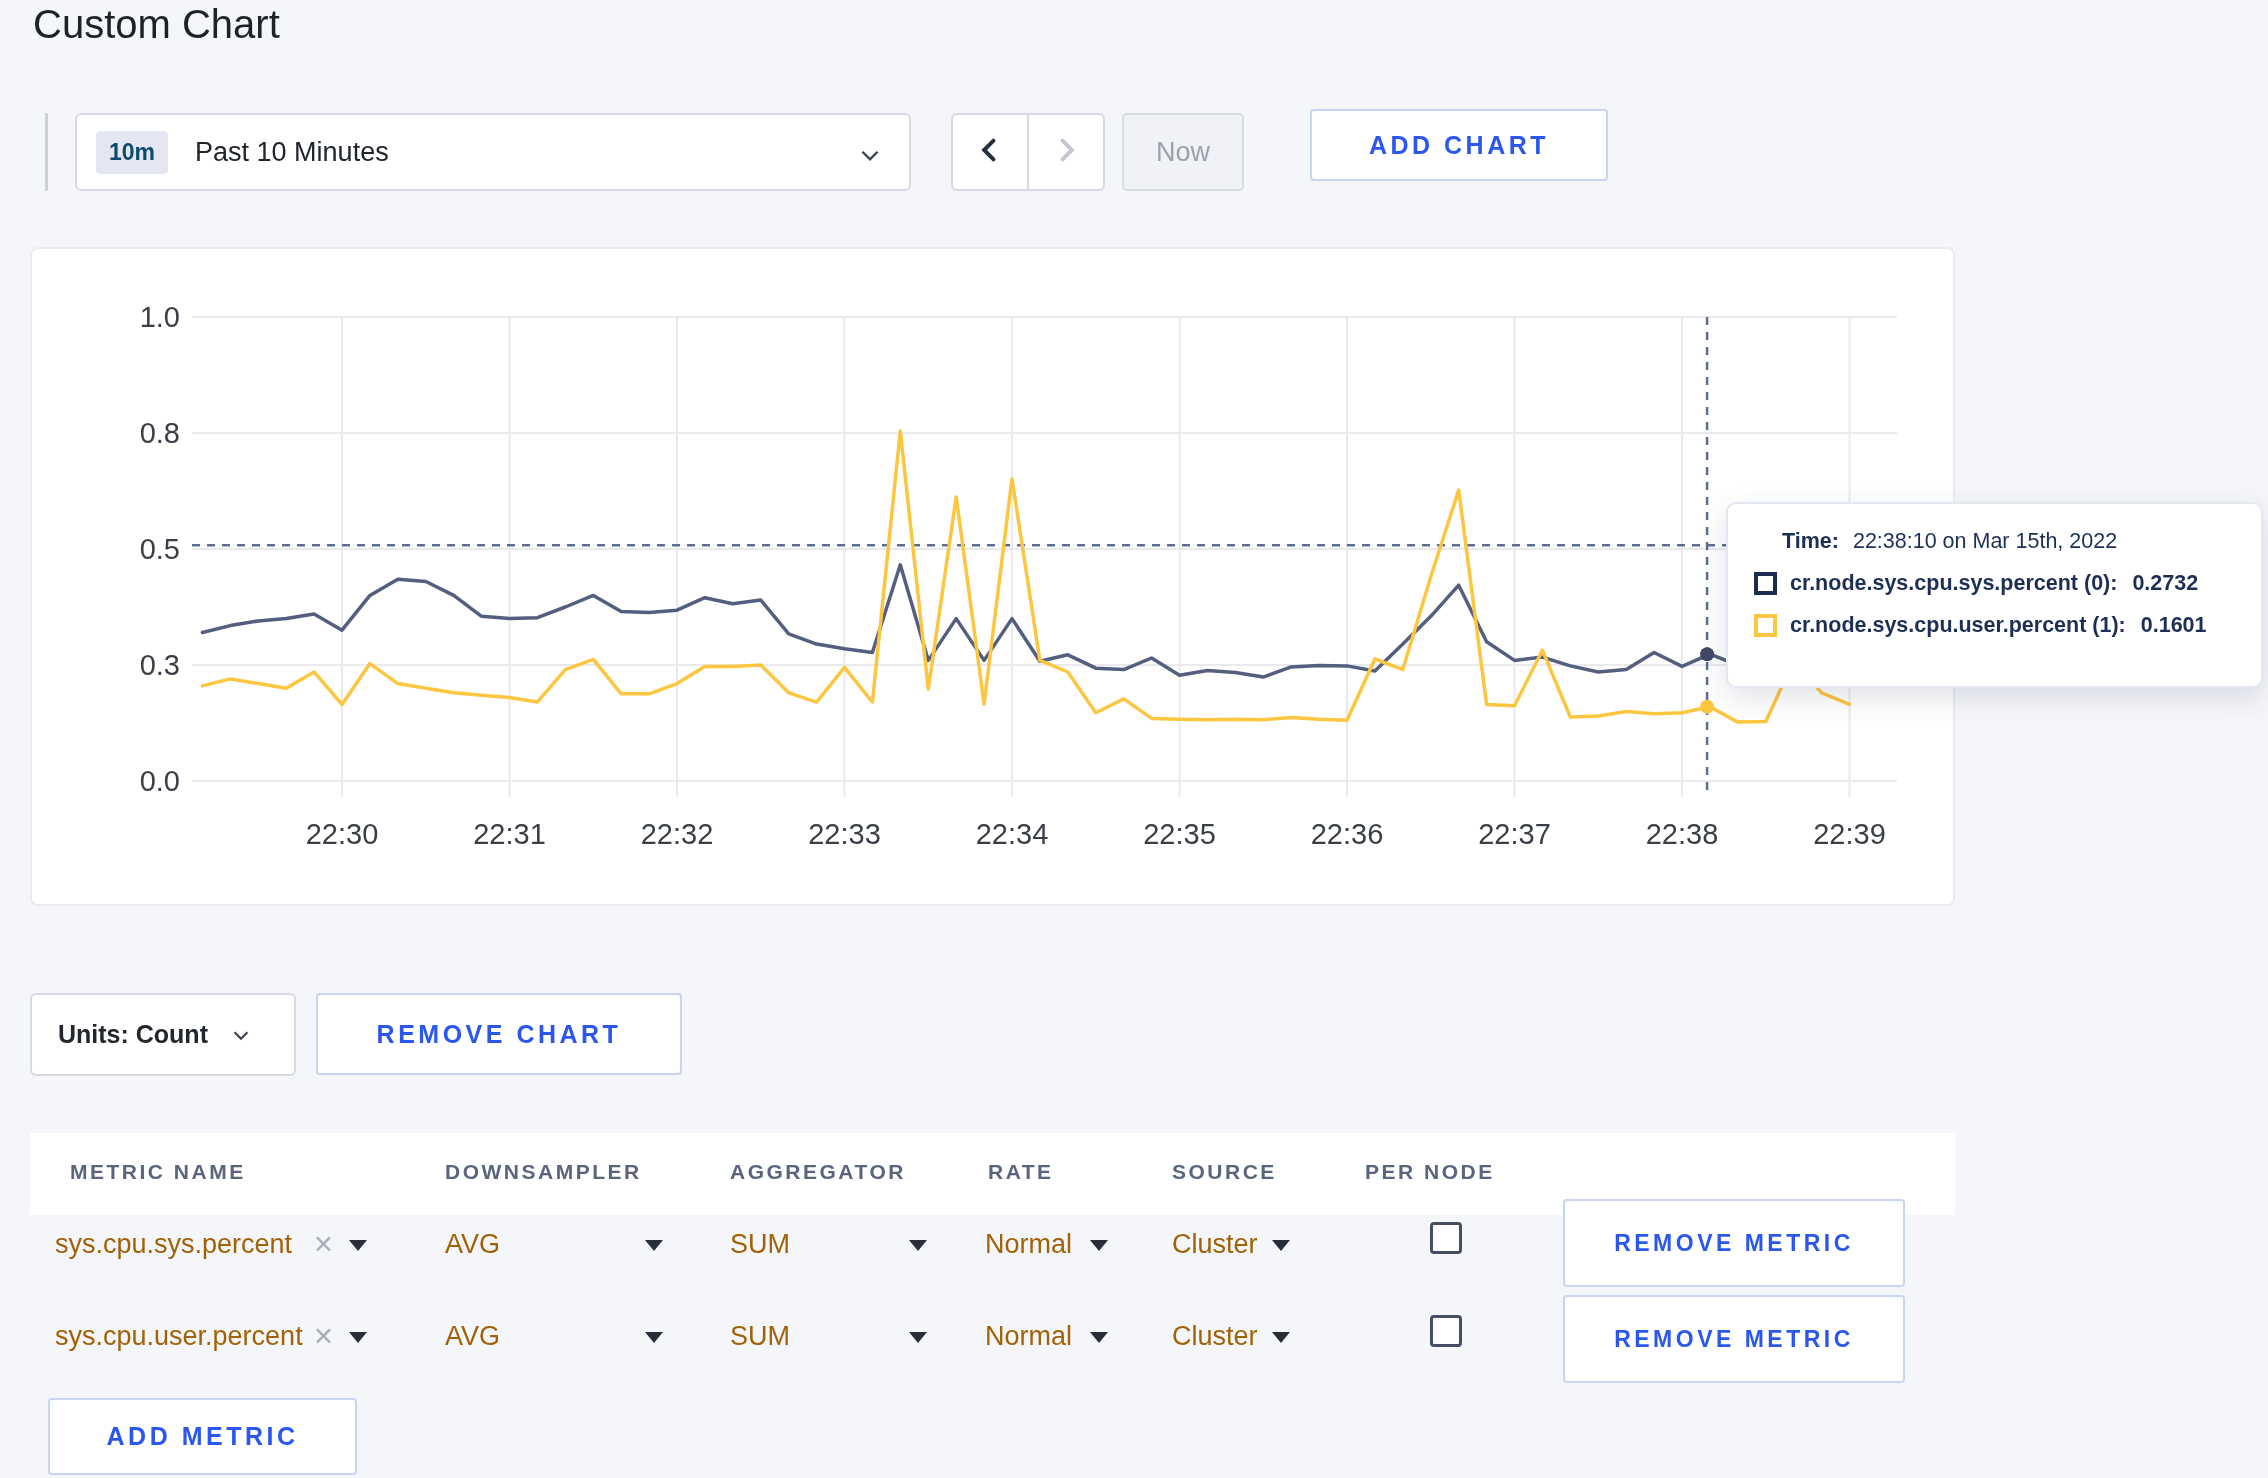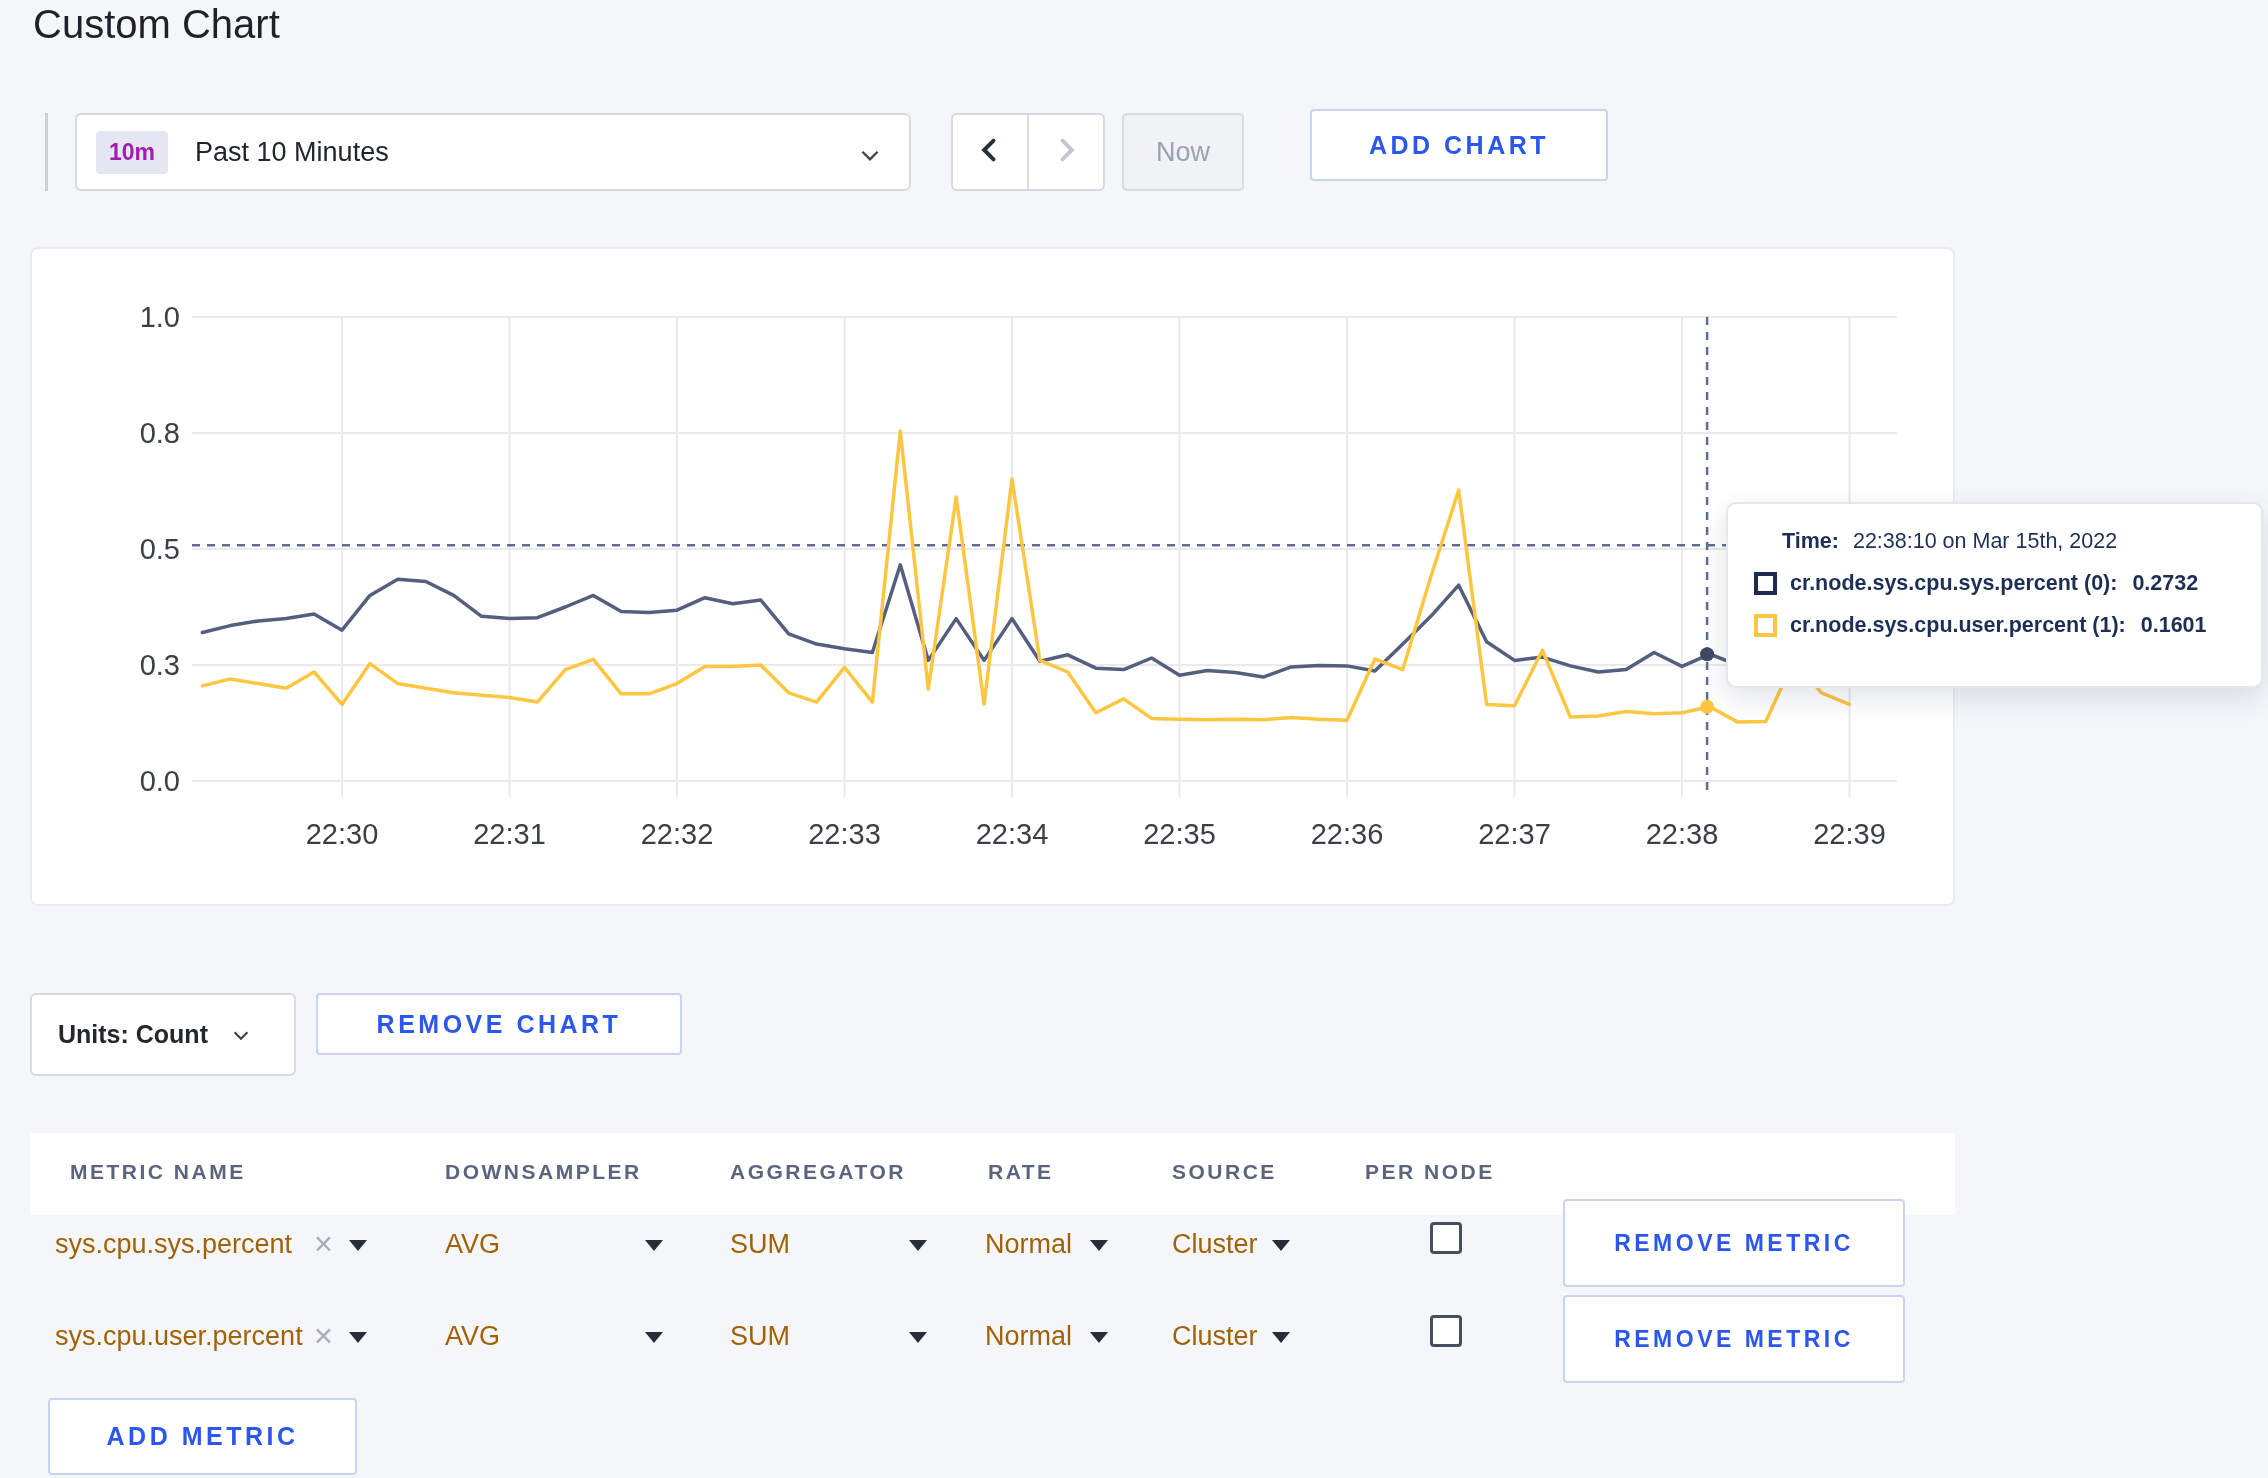--- a/index.html
+++ b/index.html
@@ -2,21 +2,21 @@
 <html><head>
 <meta charset="utf-8">
 <style>
   html,body{width:2268px;height:1478px;margin:0;overflow:hidden;background:#f5f6fa;
     font-family:"Liberation Sans",sans-serif;-webkit-font-smoothing:antialiased;}
   .abs{position:absolute;}
   #page-title{left:33px;top:2px;font-size:40px;font-weight:500;color:#1d222a;}
   .vdivider{left:45px;top:113px;width:3px;height:78px;background:#ccd0da;}
   .box{background:#fff;border:2px solid #d7dae3;border-radius:6px;box-sizing:border-box;}
   #tf-select{left:75px;top:113px;width:836px;height:78px;display:flex;align-items:center;padding-left:19px;cursor:pointer;}
-  .badge{font-size:23px;font-weight:700;color:#a21caf;background:#e4e7f1;border-radius:4px;padding:8px 13px;margin-right:27px;}
+  .badge{font-size:23px;font-weight:700;color:#0c4a6e;background:#e4e7f1;border-radius:4px;padding:8px 13px;margin-right:27px;}
   .tf-label{font-size:27px;color:#20252d;}
   .chev{position:absolute;right:26px;top:27px;}
   #nav-group{left:951px;top:113px;width:154px;height:78px;display:flex;padding:0;}
   .nav-half{flex:1;display:flex;align-items:center;justify-content:center;cursor:pointer;}
   .nav-half + .nav-half{border-left:2px solid #d7dae3;}
   #now-btn{left:1122px;top:113px;width:122px;height:78px;background:#f0f2f6;border:2px solid #d7dae3;border-radius:5px;
     color:#9aa1af;font-size:27px;display:flex;align-items:center;justify-content:center;box-sizing:border-box;}
   .btn-blue{background:#fff;border:2px solid #c9d4f3;border-radius:4px;color:#2b57ee;font-weight:700;
     letter-spacing:3.5px;display:flex;align-items:center;justify-content:center;box-sizing:border-box;cursor:pointer;}
   #add-chart-btn{left:1310px;top:109px;width:298px;height:72px;font-size:25px;}
@@ -27,21 +27,21 @@
   .dash{stroke:#5d6e90;stroke-width:2.5;stroke-dasharray:8 7;fill:none;}
   #tooltip{left:1726px;top:502px;width:537px;height:186px;background:#fff;border:2px solid #e3e7ef;border-radius:10px;
     box-shadow:0 10px 28px rgba(44,56,88,.14);box-sizing:border-box;padding-top:25px;z-index:5;}
   .tt-time{margin-left:54px;font-size:21.5px;color:#1d2f55;}
   .tt-time b{margin-right:14px;}
   .tt-row{margin-left:26px;margin-top:17px;display:flex;align-items:center;font-size:21.5px;color:#1d2f55;}
   .swatch{width:15px;height:15px;border:4px solid #1c2b4e;margin-right:13px;flex:none;}
   .tt-val{margin-left:15px;font-weight:700;}
   #units-btn{left:30px;top:993px;width:266px;height:83px;display:flex;align-items:center;padding:16px 26px;cursor:pointer;}
   #units-btn span{font-size:25px;font-weight:700;color:#22272e;margin-right:22px;}
-  #remove-chart-btn{left:316px;top:993px;width:366px;height:62px;font-size:25px;}
+  #remove-chart-btn{left:316px;top:993px;width:366px;height:82px;font-size:25px;}
   #thead-band{left:30px;top:1133px;width:1925px;height:82px;background:#fff;}
   .th{position:absolute;top:27px;font-size:21px;font-weight:700;letter-spacing:2.5px;color:#5a657d;}
   .cell{position:absolute;font-size:27px;color:#a16207;white-space:nowrap;}
   .xmark{position:absolute;font-size:25px;color:#a8aeba;cursor:pointer;}
   .caret{position:absolute;width:0;height:0;border-left:9px solid transparent;border-right:9px solid transparent;
     border-top:11px solid #272d39;cursor:pointer;}
   .checkbox{position:absolute;width:26px;height:26px;border:3px solid #454f61;border-radius:4px;background:#fff;
     box-sizing:content-box;cursor:pointer;}
   .remove-metric{position:absolute;left:1563px;width:342px;height:88px;font-size:23px;}
   #add-metric-btn{left:48px;top:1398px;width:309px;height:77px;font-size:25px;}

